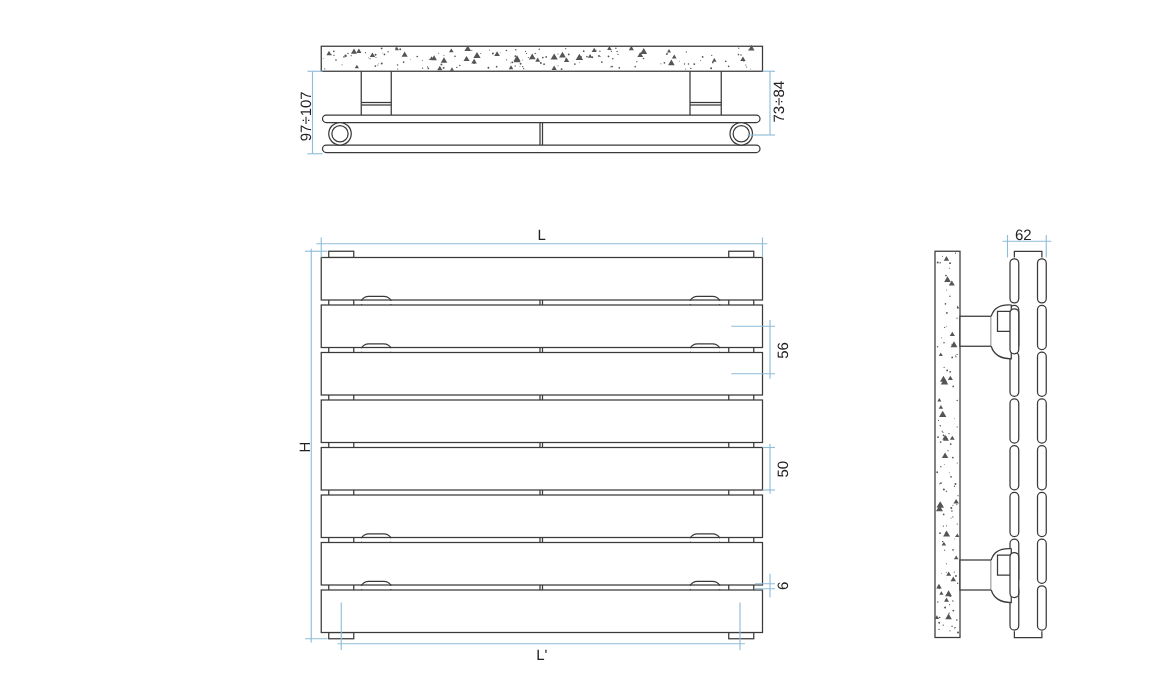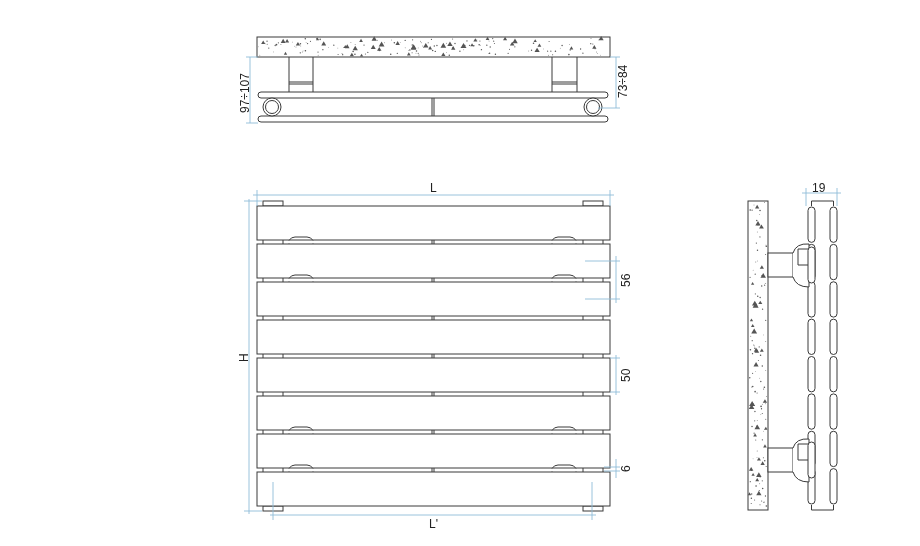--- a/index.html
+++ b/index.html
@@ -478,13 +478,13 @@
 <div class="lbl rot" style="left:239px; top:113px;">97÷107</div>
 <div class="lbl rot" style="left:617px; top:98px;">73÷84</div>
 
 <div class="lbl" style="left:430px; top:182px;">L</div>
 <div class="lbl rot" style="left:238px; top:362px;">H</div>
 <div class="lbl" style="left:429px; top:518px;">L'</div>
 <div class="lbl rot" style="left:620px; top:287px;">56</div>
 <div class="lbl rot" style="left:620px; top:382px;">50</div>
 <div class="lbl rot" style="left:620px; top:472px;">6</div>
 
-<div class="lbl" style="left:812px; top:182px;">19</div>
+<div class="lbl" style="left:812px; top:182px;">62</div>
 
 </body></html>

